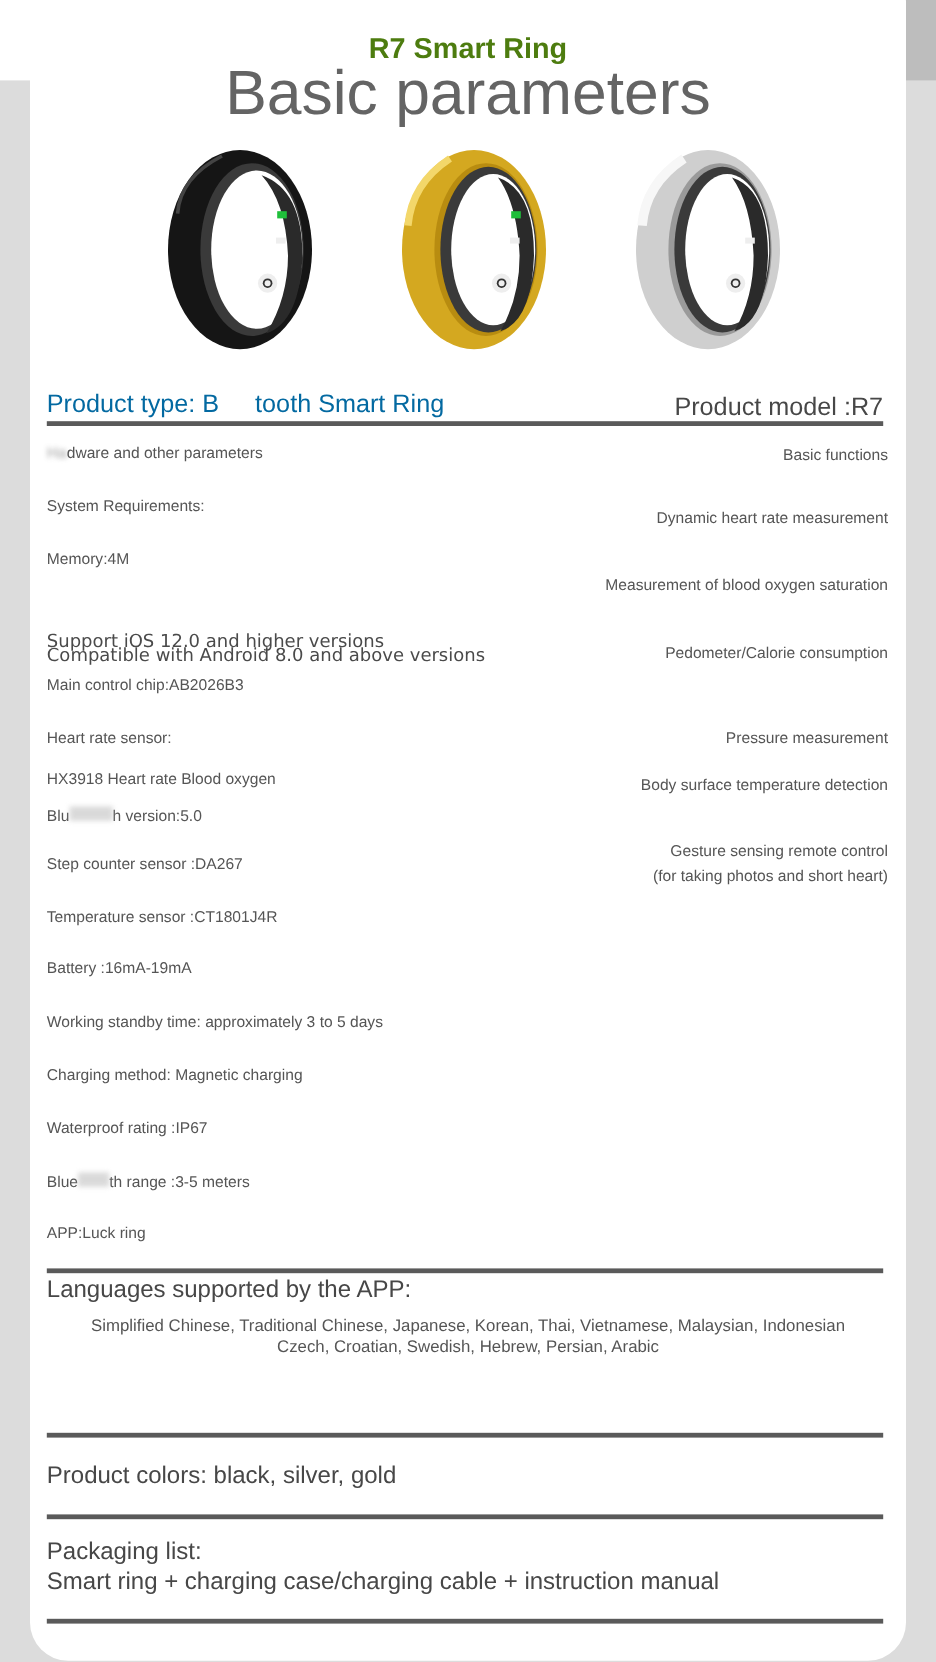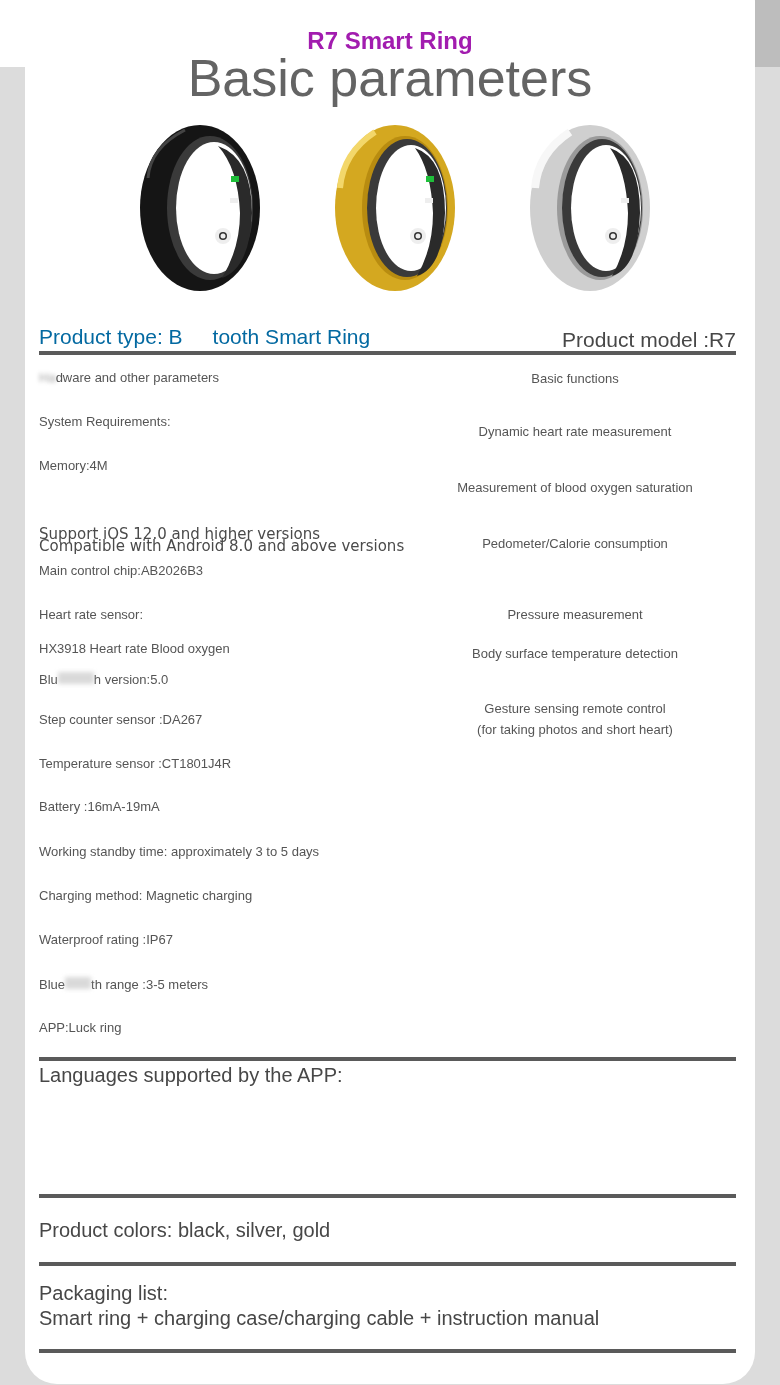--- a/index.html
+++ b/index.html
@@ -9,28 +9,28 @@
     font-family: "Liberation Sans", sans-serif;
     color: #404040;
   }
   .bg-top-left { position: absolute; left: 0; top: 0; width: 30px; height: 67px; background: #ffffff; }
   .bg-top-right { position: absolute; left: 740px; top: 0; width: 40px; height: 67px; background: #bdbdbd; }
   .card {
     position: absolute; left: 25px; top: -30px; width: 730px; height: 1414px;
     background: #ffffff; border-radius: 32px;
   }
   .abs { position: absolute; white-space: nowrap; }
-  .subtitle { left: 0; width: 780px; top: 27px; text-align: center; font-size: 24px; font-weight: bold; color: #a21caf; }
+  .subtitle { left: 0; width: 780px; top: 27px; text-align: center; font-size: 24px; font-weight: bold; color: #4d7c0f; }
   .title { left: 0; width: 780px; top: 48px; text-align: center; font-size: 52px; font-weight: normal; color: #646464; letter-spacing: 0px; }
   .ring { position: absolute; }
   .rule { position: absolute; left: 39px; width: 697px; height: 4px; background: #5a5a5a; }
   .txt17 { font-size: 13px; color: #555; }
   .txt21 { font-size: 21px; color: #474747; }
   .blur { filter: blur(2.2px); opacity: .55; }
-  .center-col { left: 410px; width: 330px; text-align: center; white-space: normal; line-height: 21px; }
+  .center-col { left: 410px; width: 330px; text-align: right; white-space: normal; line-height: 21px; }
   .langs { left: 30px; width: 720px; top: 1096px; text-align: center; font-size: 14px; line-height: 17.5px; color: #555; white-space: normal; }
   .compat { font-family: "DejaVu Sans", sans-serif; font-size: 15px; line-height: 19px; color: #4a4a4a; margin-top: 35px; }
 </style>
 </head>
 <body>
 
 <div class="bg-top-left"></div>
 <div class="bg-top-right"></div>
 
 <div class="card"></div>
@@ -106,20 +106,22 @@
 <div class="abs txt17 center-col" style="top:533px">Pedometer/Calorie consumption</div>
 <div class="abs txt17 center-col" style="top:604px">Pressure measurement</div>
 <div class="abs txt17 center-col" style="top:643px">Body surface temperature detection</div>
 <div class="abs txt17 center-col" style="top:698px">Gesture sensing remote control</div>
 <div class="abs txt17 center-col" style="top:719px">(for taking photos and short heart)</div>
 
 <div class="rule" style="top:1057px"></div>
 
 <div class="abs txt21" style="left:39px;top:1064px;font-size:20px">Languages supported by the APP:</div>
 <div class="abs langs">
+  <div>Simplified Chinese, Traditional Chinese, Japanese, Korean, Thai, Vietnamese, Malaysian, Indonesian</div>
+  <div>Czech, Croatian, Swedish, Hebrew, Persian, Arabic</div>
 </div>
 
 <div class="rule" style="top:1194px"></div>
 
 <div class="abs txt21" style="left:39px;top:1219px;font-size:20px">Product colors: black, silver, gold</div>
 
 <div class="rule" style="top:1262px"></div>
 
 <div class="abs txt21" style="left:39px;top:1282px;font-size:20px">Packaging list:</div>
 <div class="abs txt21" style="left:39px;top:1307px;font-size:20px">Smart ring + charging case/charging cable + instruction manual</div>

